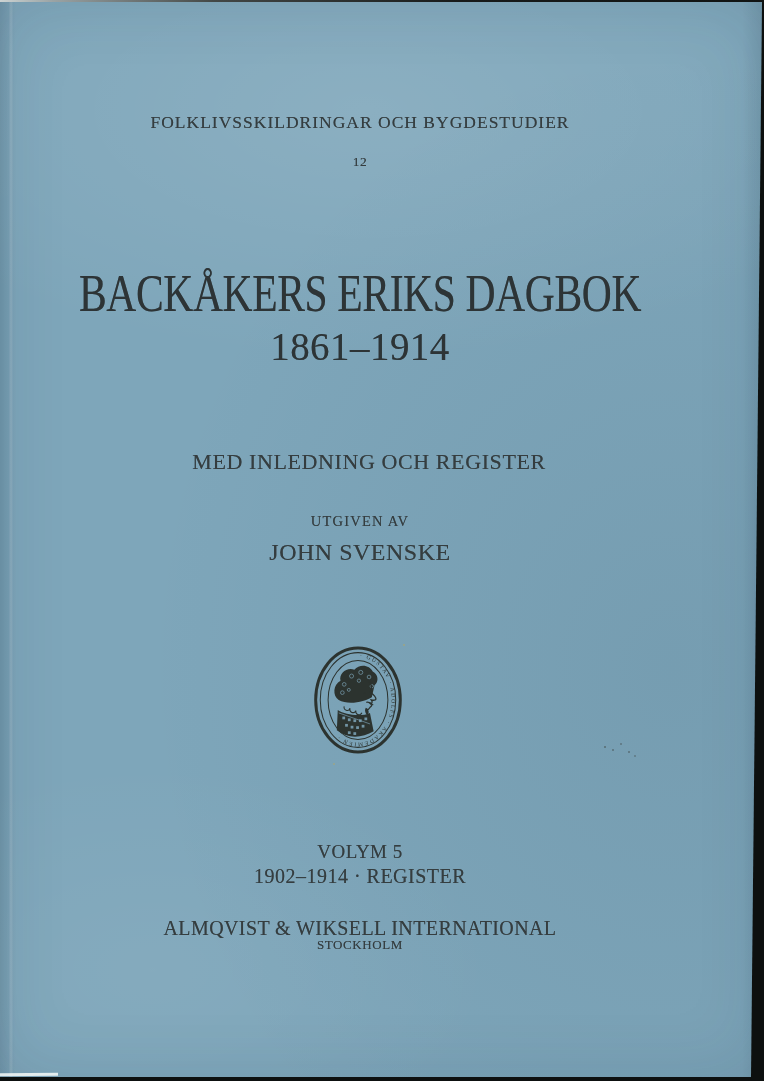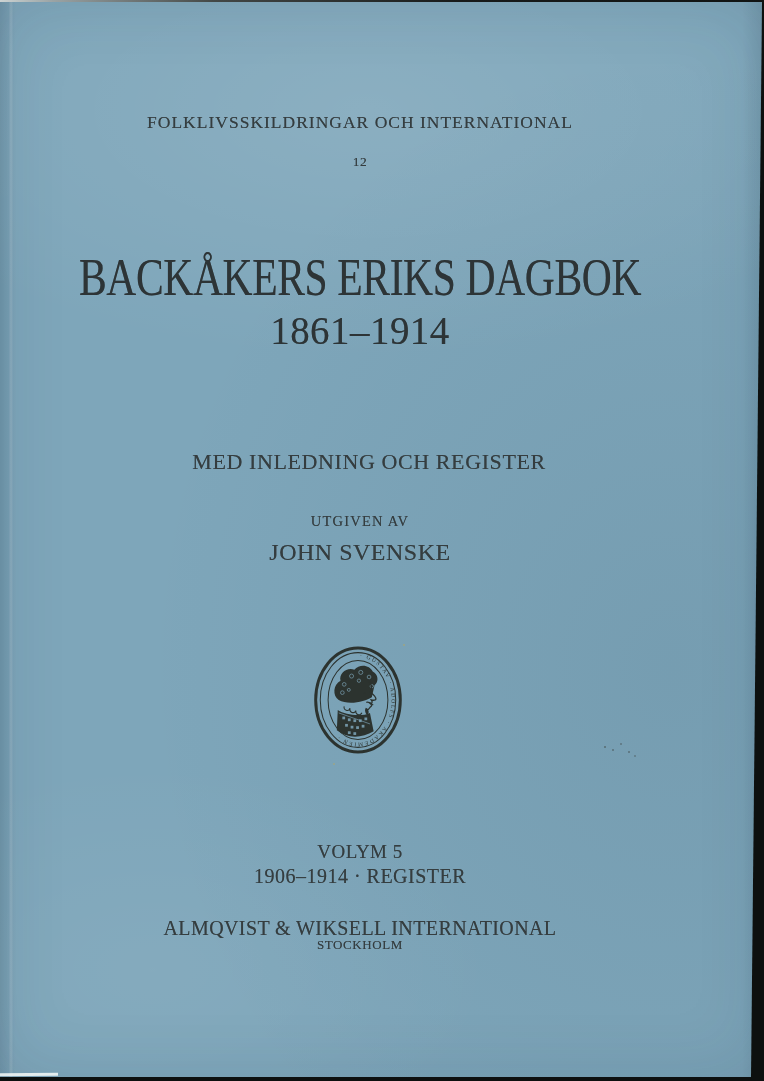--- a/index.html
+++ b/index.html
@@ -42,21 +42,21 @@
   }
   .txt{
     position:absolute;left:0;width:720px;text-align:center;
     color:var(--ink);
     text-shadow:0 0 .6px rgba(45,55,58,.55);
     white-space:nowrap;
   }
   .series-line1{top:110px;font-size:17.5px;letter-spacing:1px;}
   .series-line2{top:135px;font-size:14.5px;letter-spacing:.8px;}
   .series-number{top:152px;font-size:13.5px;letter-spacing:.5px;text-align:center;}
-  .title-block{top:248px;color:#2d3436;}
+  .title-block{top:264px;color:#2d3436;}
   .title-line1{
     font-size:52px;letter-spacing:-.5px;line-height:56px;
     transform:scaleX(.8);transform-origin:50% 0;
   }
   .title-line2{
     font-size:41px;letter-spacing:.5px;line-height:44px;margin-top:2px;
     transform:scaleX(.95);transform-origin:50% 0;
   }
   .subtitle{top:447px;font-size:22px;letter-spacing:.6px;margin-left:9px;}
   .editor-label{top:511px;font-size:14.5px;letter-spacing:1.2px;}
@@ -72,21 +72,21 @@
 </style>
 </head>
 <body>
 
 <div class="page">
 
   <div class="edge-top"></div>
 
   <div class="cover">
 
-    <div class="txt series-line1">FOLKLIVSSKILDRINGAR OCH INTERNATIONAL</div>
+    <div class="txt series-line1">FOLKLIVSSKILDRINGAR OCH BYGDESTUDIER</div>
     <div class="txt series-number">12</div>
 
     <div class="txt title-block">
       <div class="title-line1">BACKÅKERS ERIKS DAGBOK</div>
       <div class="title-line2">1861–1914</div>
     </div>
 
     <div class="txt subtitle">MED INLEDNING OCH REGISTER</div>
 
     <div class="txt editor-name">JOHN SVENSKE</div>
@@ -145,21 +145,21 @@
           <rect x="-2" y="25.5" width="3" height="3"></rect>
           <rect x="4" y="24" width="3" height="3"></rect>
           <rect x="-11" y="31" width="3" height="3"></rect>
           <rect x="-5" y="32" width="3" height="3"></rect>
         </g>
         <path d="M -21,11 L 13,23" stroke="#7ea6ba" stroke-width="1" opacity=".7"></path>
       </g>
     </svg>
 
     <div class="txt volume-line1">VOLYM 5</div>
-    <div class="txt volume-line2">1906–1914 · REGISTER</div>
+    <div class="txt volume-line2">1902–1914 · REGISTER</div>
 
     <div class="txt publisher-line1">ALMQVIST &amp; WIKSELL INTERNATIONAL</div>
     <div class="txt publisher-line2">STOCKHOLM</div>
 
     <div class="speck" style="left:604px;top:744px;width:2px;height:2px;background:rgba(60,66,62,.55);"></div>
     <div class="speck" style="left:612px;top:747px;width:2px;height:2px;background:rgba(60,66,62,.5);"></div>
     <div class="speck" style="left:620px;top:741px;width:2px;height:2px;background:rgba(60,66,62,.45);"></div>
     <div class="speck" style="left:628px;top:749px;width:2px;height:2px;background:rgba(60,66,62,.5);"></div>
     <div class="speck" style="left:634px;top:753px;width:2px;height:2px;background:rgba(60,66,62,.4);"></div>
     <div class="speck" style="left:403px;top:642px;width:2px;height:2px;background:rgba(190,170,90,.55);"></div>

